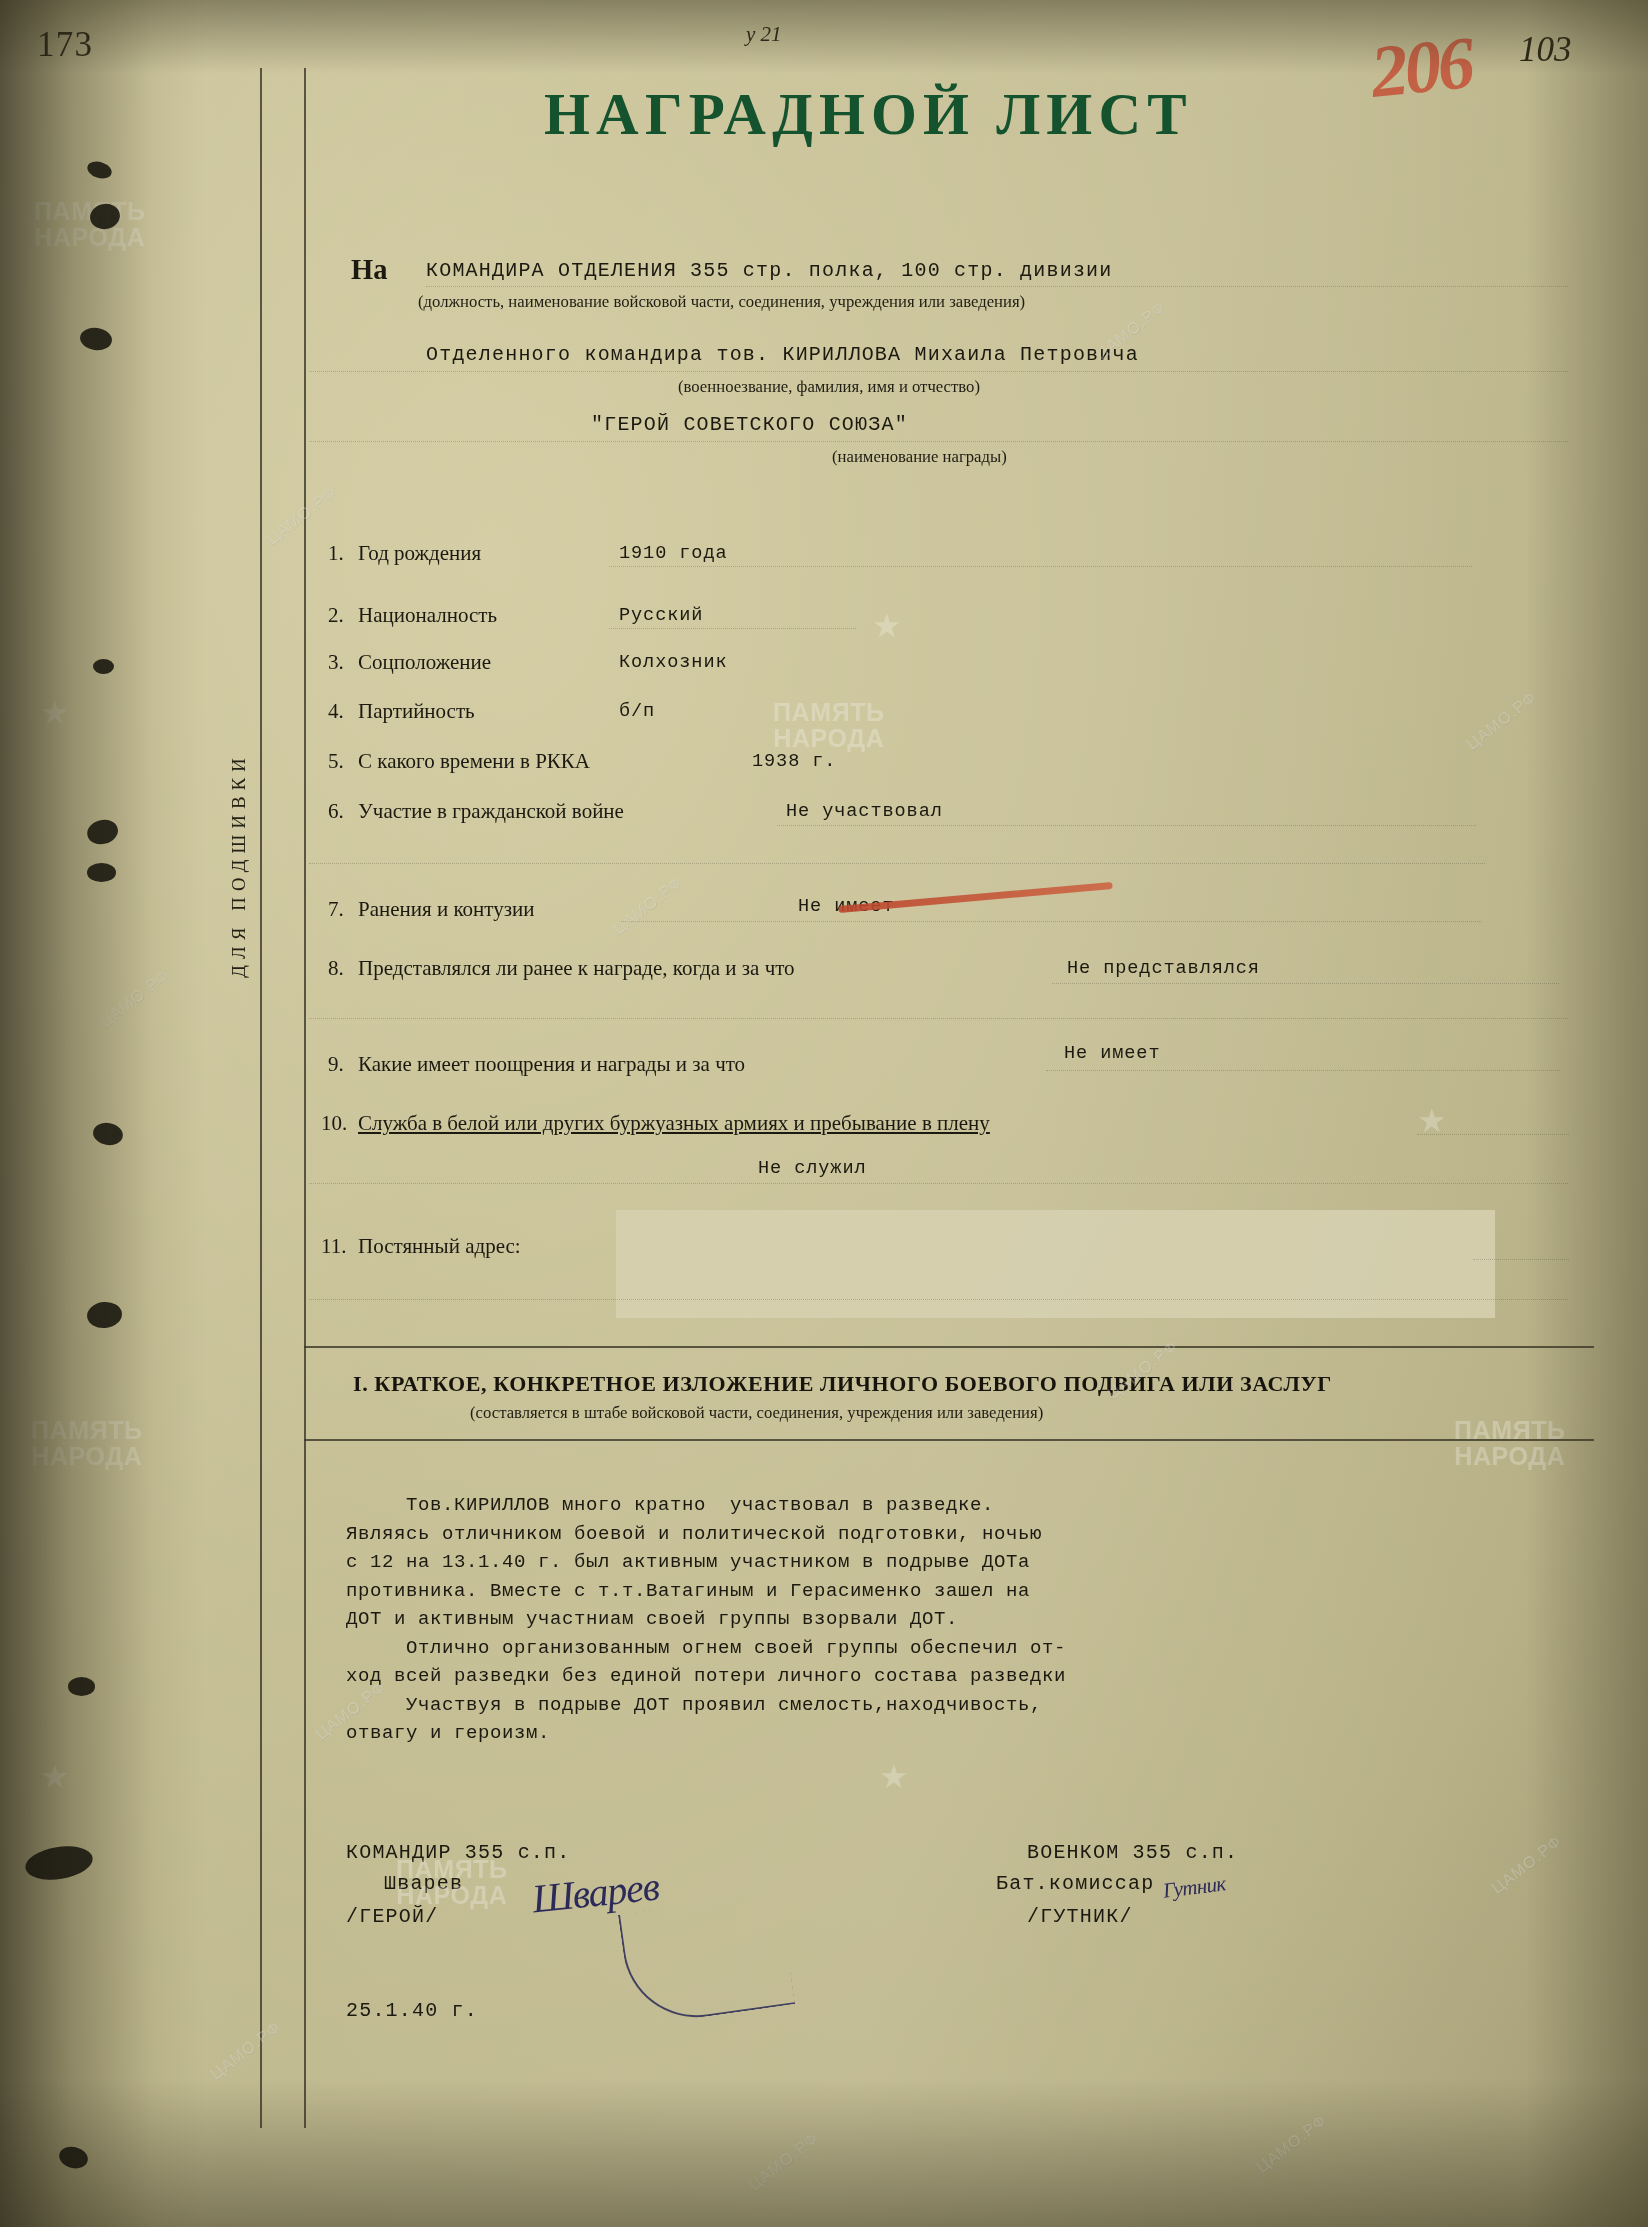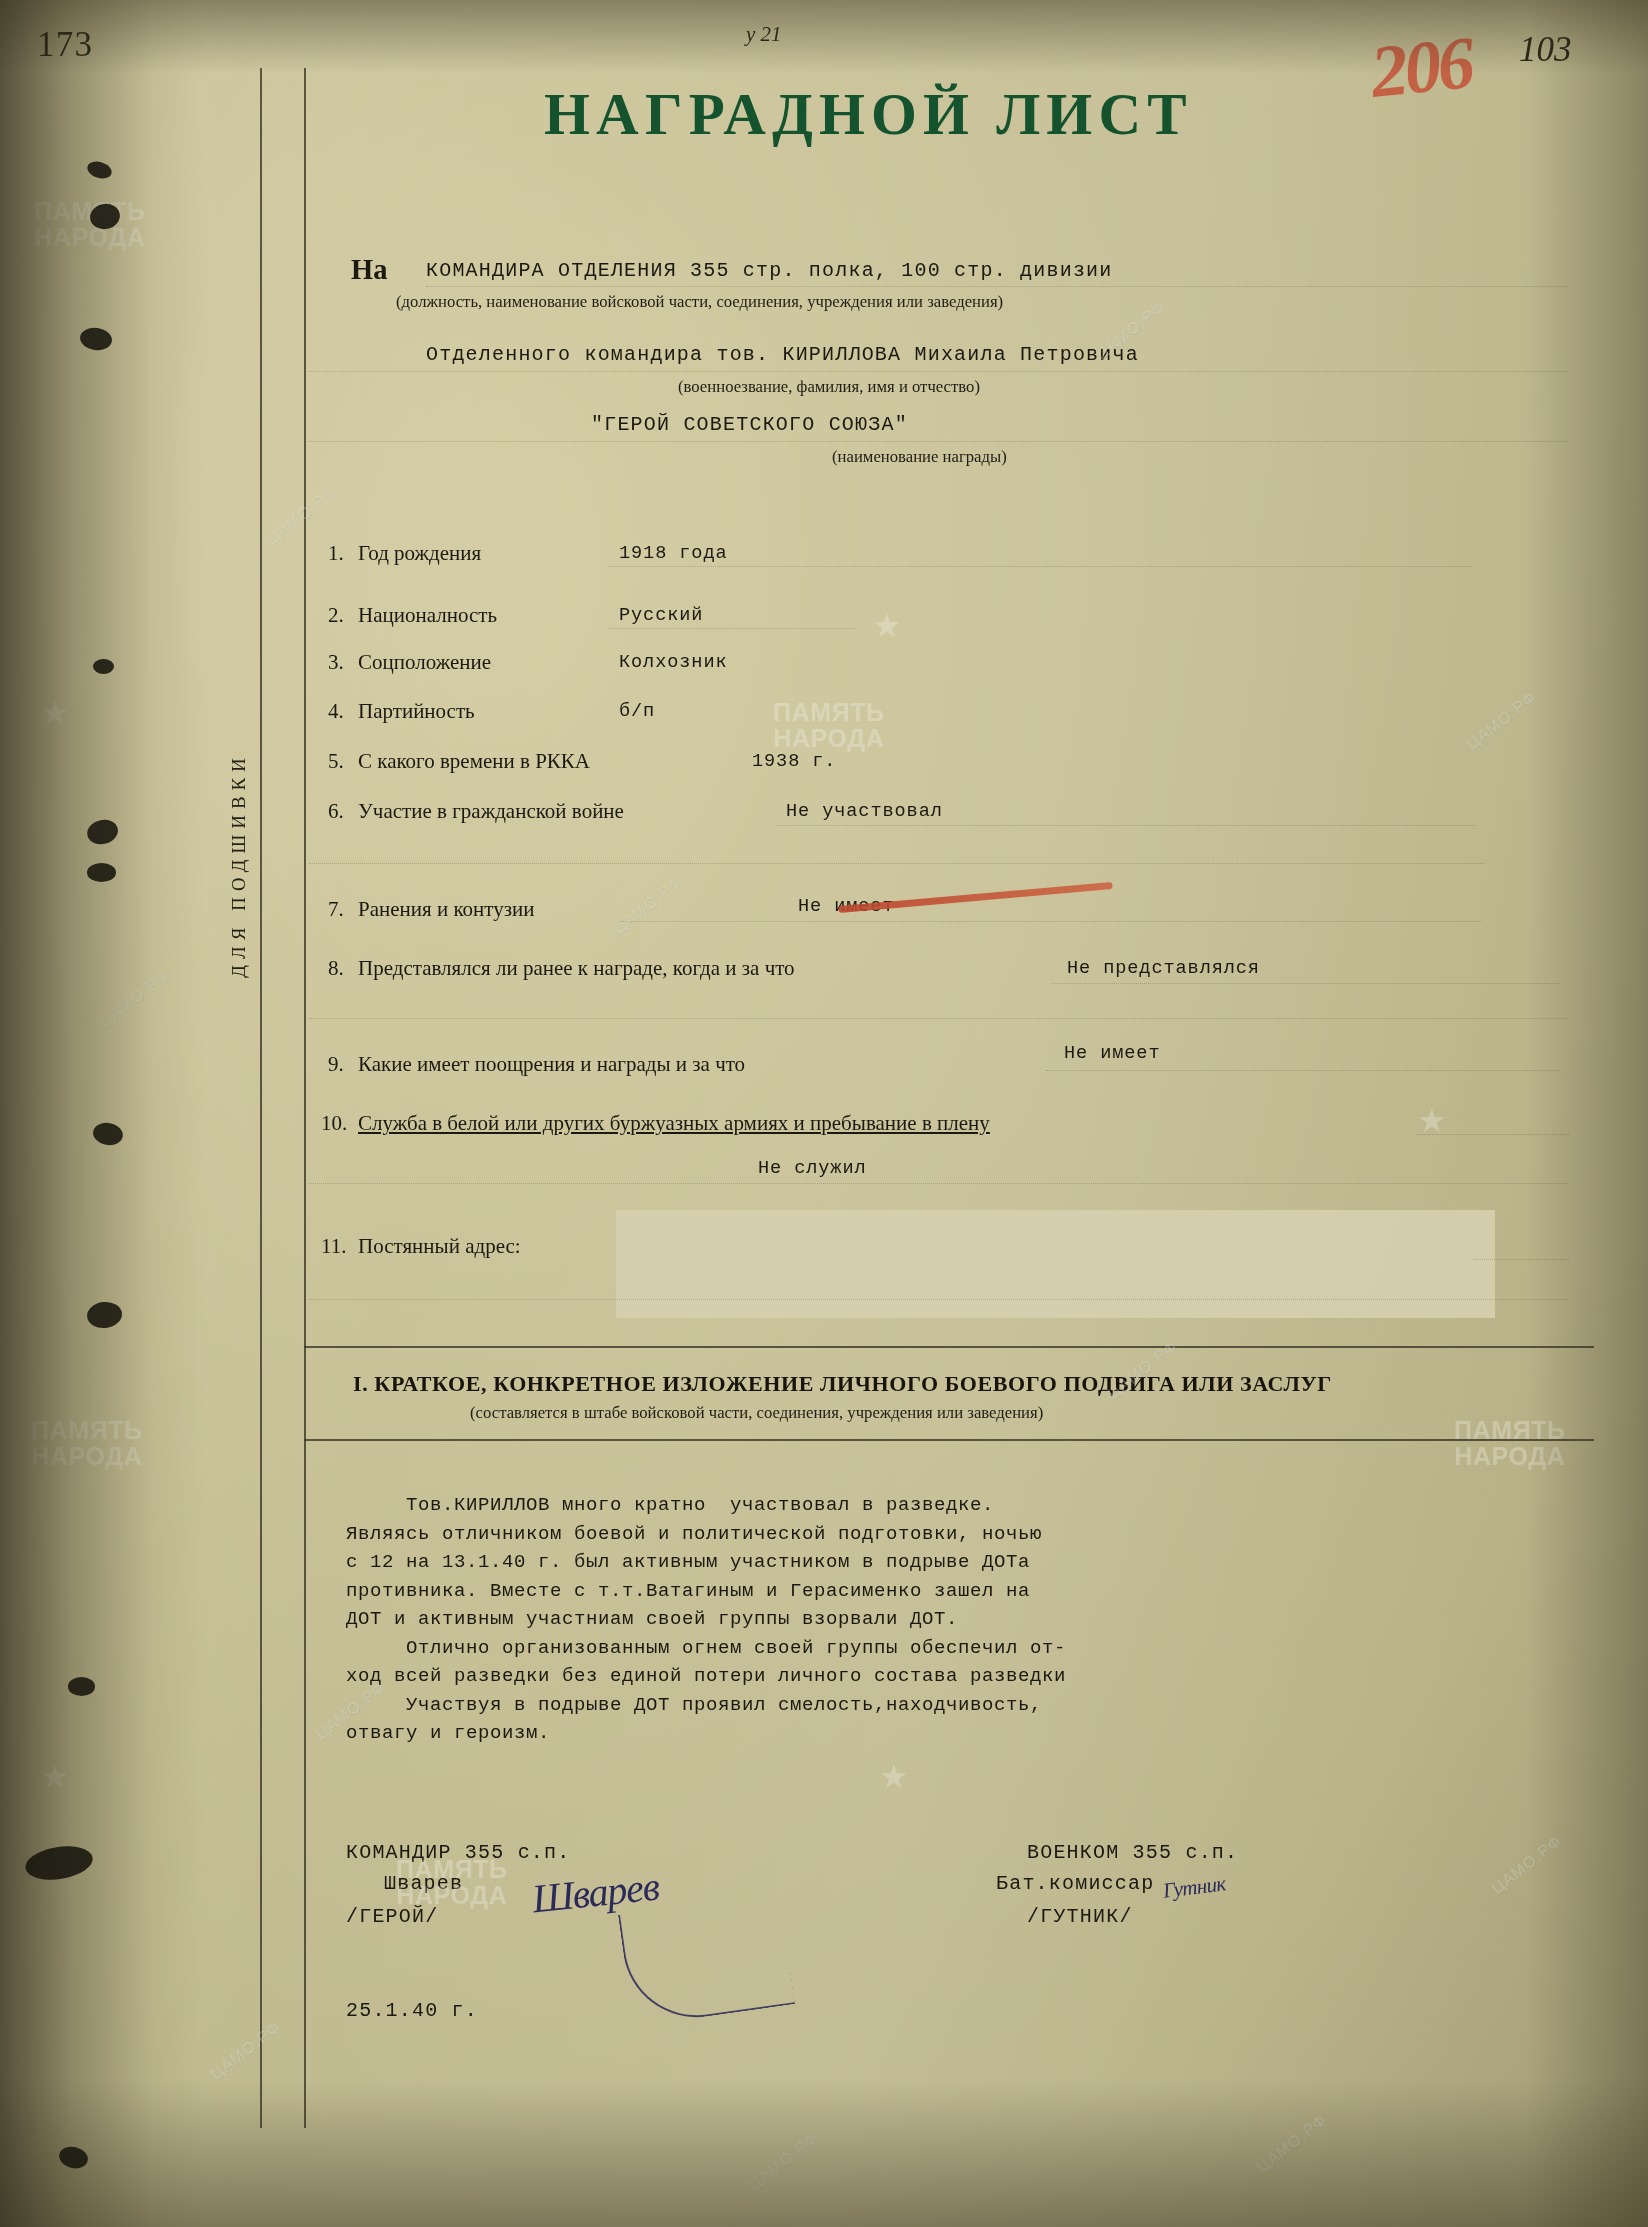--- a/index.html
+++ b/index.html
@@ -300,33 +300,33 @@
   <div class="rule-v" style="left:260px; top:68px; height:2060px;"></div>
   <div class="rule-v" style="left:304px; top:68px; height:2060px;"></div>
   <div class="rule-h" style="left:304px; top:1346px; width:1290px;"></div>
   <div class="rule-h" style="left:304px; top:1439px; width:1290px;"></div>
 
   <div class="side-caption">ДЛЯ ПОДШИВКИ</div>
 
   <div class="form-label bold-label" style="left:351px; top:254px; font-size:28.5px;">На</div>
   <div class="typed big" style="left:426px; top:259px;">КОМАНДИРА ОТДЕЛЕНИЯ 355 стр. полка, 100 стр. дивизии</div>
   <div class="dots" style="left:426px; top:286px; width:1142px;"></div>
-  <div class="form-caption" style="left:396px; top:292px;text-align:right;">(должность, наименование войсковой части, соединения, учреждения или заведения)</div>
+  <div class="form-caption" style="left:418px; top:292px;text-align:right;">(должность, наименование войсковой части, соединения, учреждения или заведения)</div>
 
   <div class="typed big" style="left:426px; top:343px;">Отделенного командира тов. КИРИЛЛОВА Михаила Петровича</div>
   <div class="dots" style="left:309px; top:371px; width:1259px;"></div>
   <div class="form-caption" style="left:678px; top:377px;">(военноезвание, фамилия, имя и отчество)</div>
 
   <div class="typed big" style="left:591px; top:413px;">"ГЕРОЙ СОВЕТСКОГО СОЮЗА"</div>
   <div class="dots" style="left:309px; top:441px; width:1259px;"></div>
   <div class="form-caption" style="left:832px; top:447px;">(наименование награды)</div>
 
   <div class="form-label" style="left:328px; top:541px;">1.</div>
   <div class="form-label" style="left:358px; top:541px;">Год рождения</div>
-  <div class="typed" style="left:619px; top:543px;">1918 года</div>
+  <div class="typed" style="left:619px; top:543px;">1910 года</div>
   <div class="dots" style="left:609px; top:566px; width:863px;"></div>
 
   <div class="form-label" style="left:328px; top:603px;">2.</div>
   <div class="form-label" style="left:358px; top:603px;">Националность</div>
   <div class="typed" style="left:619px; top:605px;">Русский</div>
   <div class="dots" style="left:609px; top:628px; width:247px;"></div>
 
   <div class="form-label" style="left:328px; top:650px;">3.</div>
   <div class="form-label" style="left:358px; top:650px;">Соцположение</div>
   <div class="typed" style="left:619px; top:652px;">Колхозник</div>

